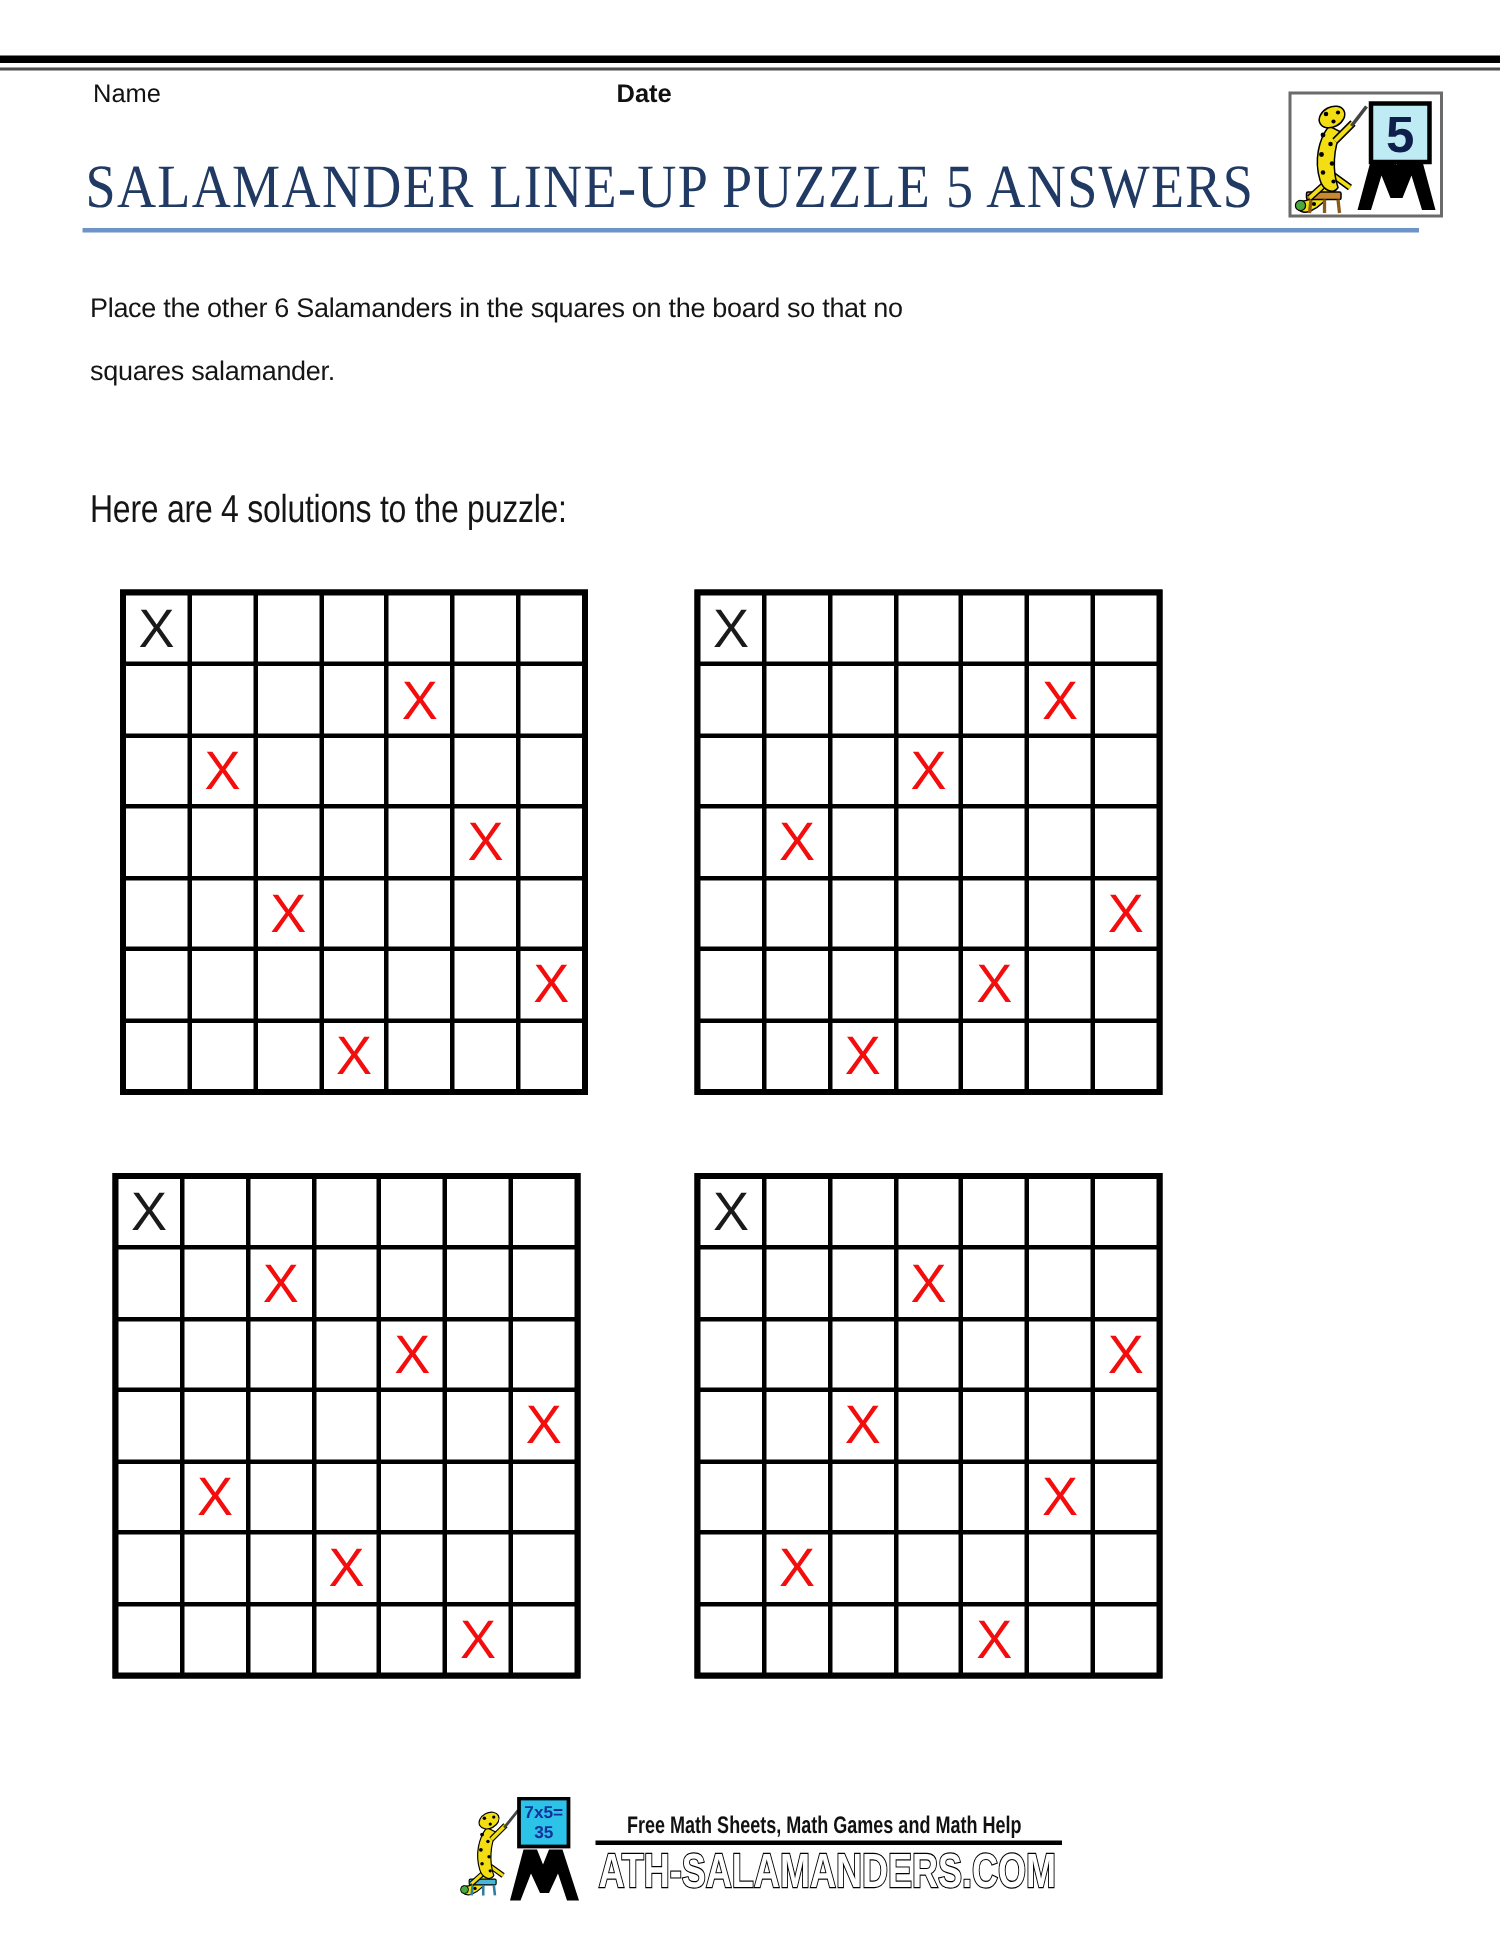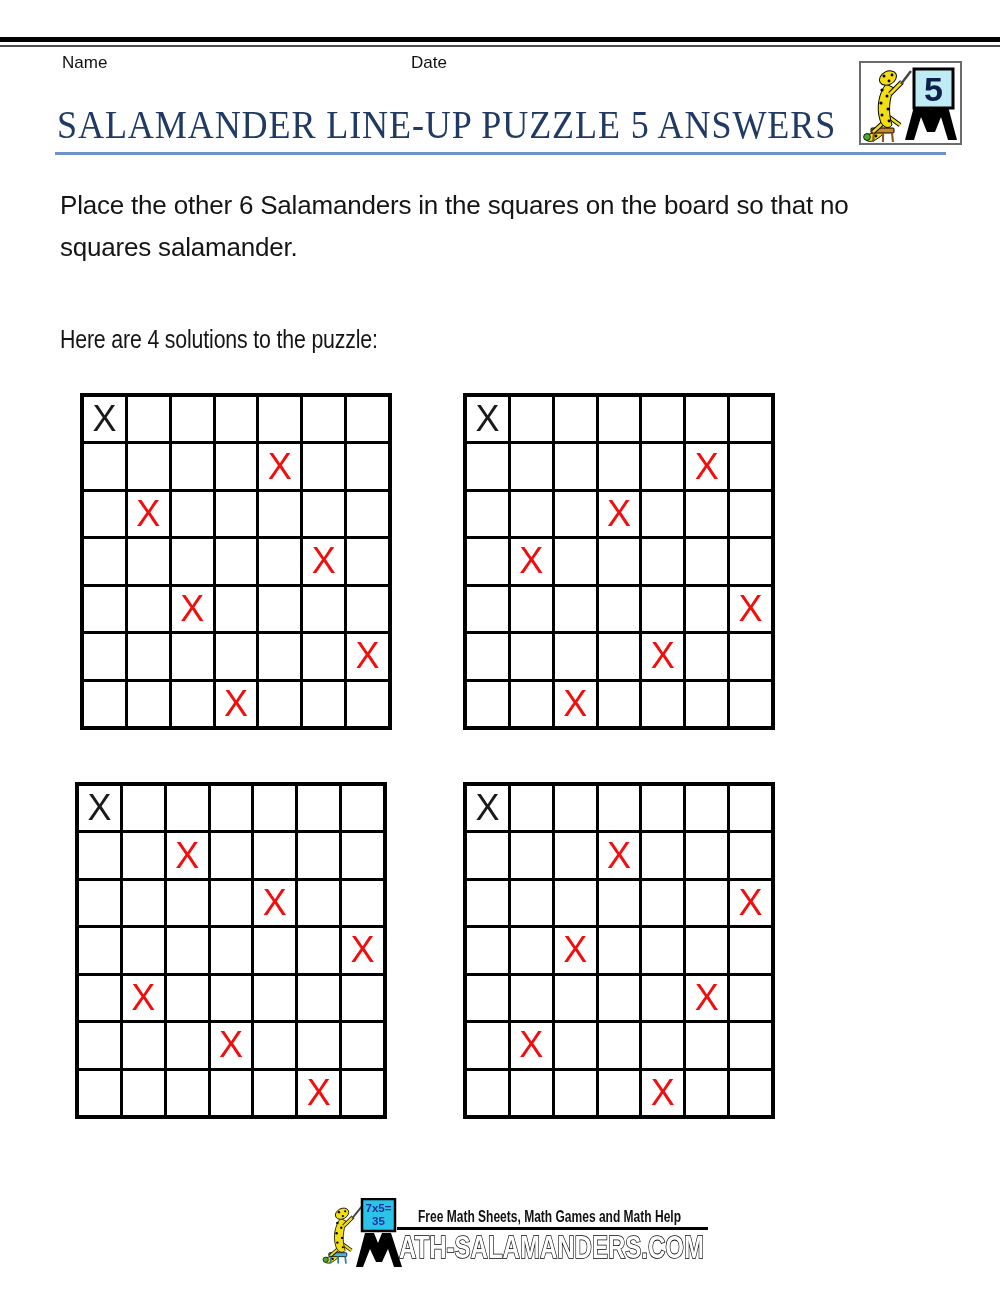--- a/index.html
+++ b/index.html
@@ -3,45 +3,45 @@
 <meta charset="utf-8">
 <style>
   html,body{margin:0;padding:0;background:#ffffff;}
   .page{position:relative;width:1000px;height:1294px;background:#ffffff;overflow:hidden;
         font-family:"Liberation Sans",sans-serif;color:#151515;}
 
   .rule-thick{position:absolute;left:0;top:37px;width:1000px;height:5px;background:#000;}
   .rule-thin{position:absolute;left:0;top:45px;width:1000px;height:2px;background:#4d4d4d;}
 
   .name-label{position:absolute;left:62px;top:53px;font-size:17px;color:#111;}
-  .date-label{position:absolute;left:411px;top:53px;font-size:17px;color:#111;}
+  .date-label{position:absolute;left:411px;top:53px;font-size:17px;color:#111;font-weight:bold;}
 
   .logo-box{position:absolute;left:859px;top:61px;width:99px;height:80px;
             border:2px solid #6b6b6b;background:#fff;}
 
   .title{position:absolute;left:57px;top:100px;margin:0;white-space:nowrap;
          font-family:"Liberation Serif",serif;font-weight:normal;font-size:41px;
          letter-spacing:1px;color:#203a64;transform:scaleX(.88);transform-origin:left top;}
   .title-underline{position:absolute;left:55px;top:152px;width:891px;height:3px;background:#6e93c8;}
 
-  .instructions{position:absolute;left:60px;top:184px;font-size:26px;line-height:42px;
+  .instructions{position:absolute;left:60px;top:184px;font-size:18px;line-height:42px;
                 letter-spacing:-.2px;white-space:nowrap;}
   .caption{position:absolute;left:60px;top:324px;font-size:26px;letter-spacing:-.2px;
            white-space:nowrap;transform:scaleX(.82);transform-origin:left top;}
 
   .board{position:absolute;width:304px;height:329px;border:4px solid #000;background:#000;
          display:grid;grid-template-columns:repeat(7,1fr);grid-template-rows:repeat(7,1fr);gap:3px;}
   .cell{background:#fff;display:flex;align-items:center;justify-content:center;}
   .cell span{font-size:36px;line-height:1;font-family:"Liberation Sans",sans-serif;}
   #board0{left:80px;top:393px;}
   #board1{left:463px;top:393px;}
   #board2{left:75px;top:782px;}
   #board3{left:463px;top:782px;}
 
-  .footer-logo{position:absolute;left:320px;top:1198px;}
+  .footer-logo{position:absolute;left:304px;top:1198px;}
   .tagline-svg{position:absolute;left:418px;top:1206px;}
   .tagline-rule{position:absolute;left:397px;top:1227px;width:311px;height:3px;background:#000;}
   .wordmark-svg{position:absolute;left:396px;top:1230px;}
 </style>
 </head>
 <body>
 
 <div class="page">
 
   <div class="rule-thick"></div>

